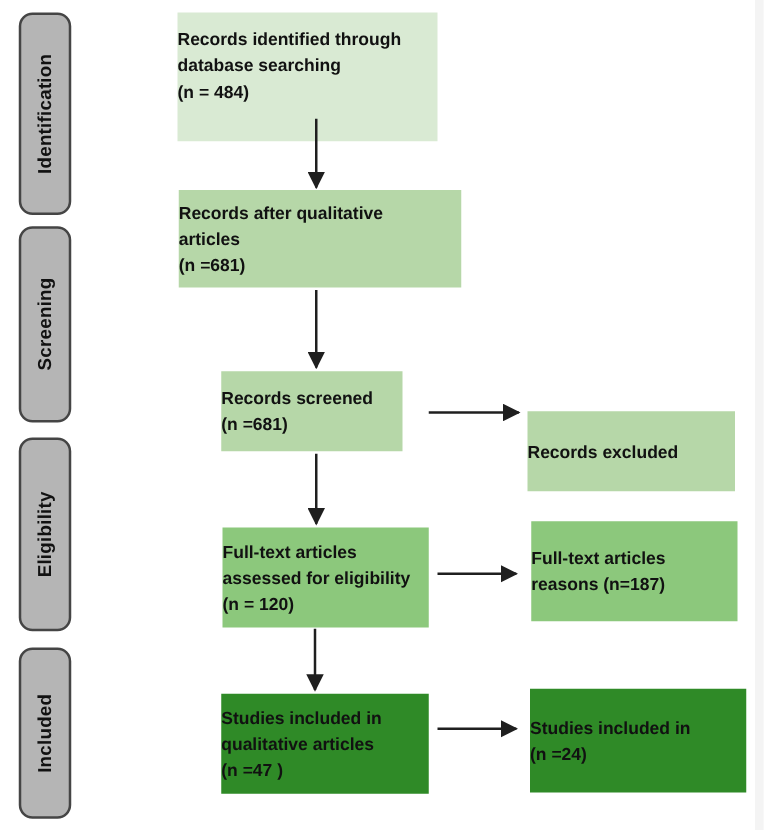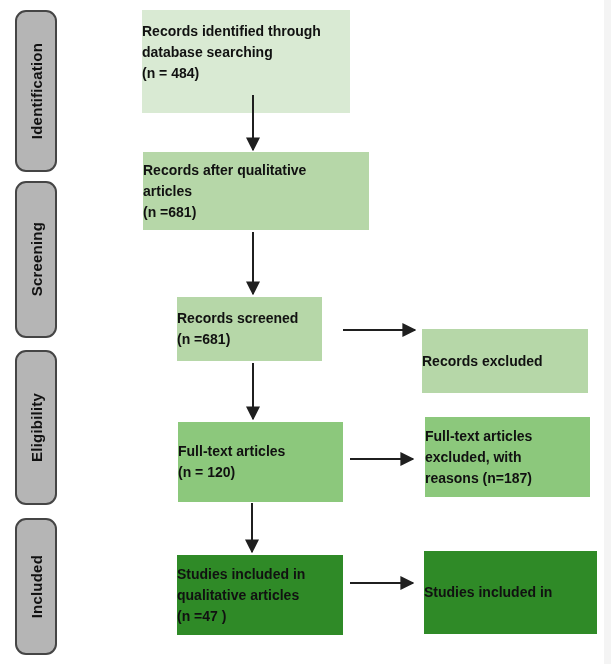--- a/index.html
+++ b/index.html
@@ -115,37 +115,38 @@
     <div class="line">Records screened</div>
     <div class="line">(n =681)</div>
   </div>
 
   <div class="node bg-light n-excluded">
     <div class="line">Records excluded</div>
   </div>
 
   <div class="node bg-medium n-fulltext">
     <div class="line">Full-text articles</div>
+    <div class="line">assessed for eligibility</div>
     <div class="line">(n = 120)</div>
   </div>
 
   <div class="node bg-medium n-ft-excl">
     <div class="line">Full-text articles</div>
-    <div class="line">excluded, with</div>
     <div class="line">reasons (n=187)</div>
   </div>
 
   <div class="node bg-dark n-qual">
     <div class="line">Studies included in</div>
     <div class="line">qualitative articles</div>
     <div class="line">(n =47 )</div>
   </div>
 
   <div class="node bg-dark n-quant">
     <div class="line">Studies included in</div>
+    <div class="line">(n =24)</div>
   </div>
 
   <svg class="arrows" viewBox="0 0 611 664" xmlns="http://www.w3.org/2000/svg">
     <defs>
       <marker id="ah" viewBox="0 0 10 10" refX="9" refY="5" markerWidth="7" markerHeight="7" orient="auto-start-reverse">
         <path class="ah" d="M0,0 L10,5 L0,10 z"></path>
       </marker>
     </defs>
     <line class="arrow-line" x1="253" y1="95" x2="253" y2="150" marker-end="url(#ah)"></line>
     <line class="arrow-line" x1="253" y1="232" x2="253" y2="294" marker-end="url(#ah)"></line>

